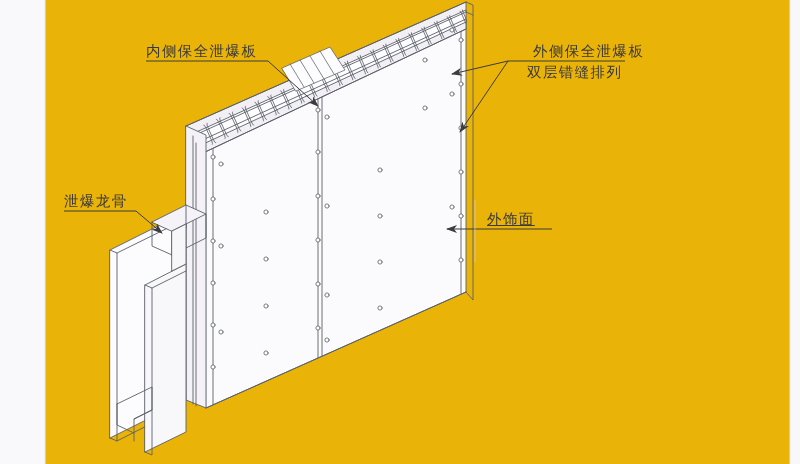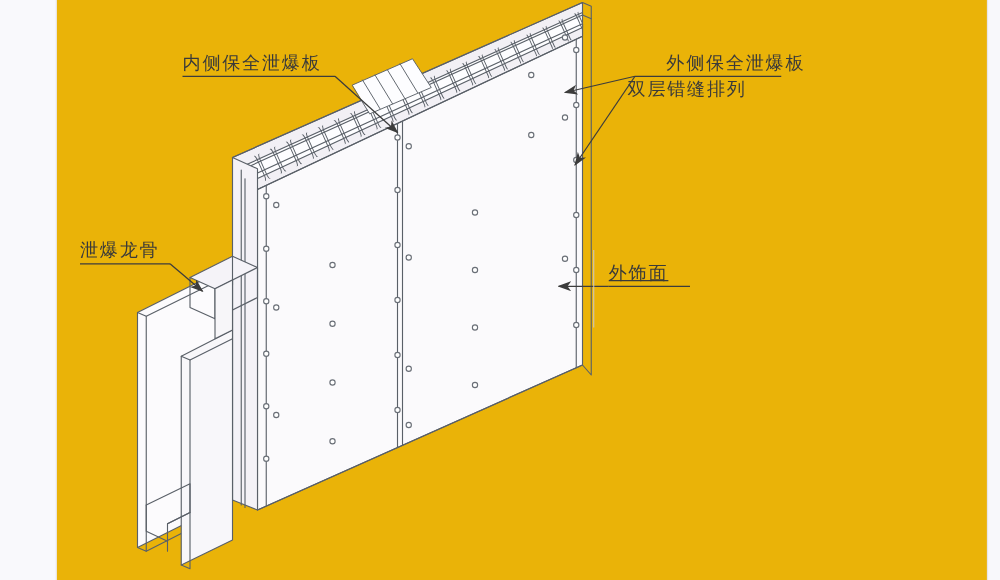--- a/index.html
+++ b/index.html
@@ -31,21 +31,21 @@
     position: absolute;
     font-family: "DejaVu Sans", "Liberation Sans", sans-serif;
     font-size: 14.5px;
     letter-spacing: 1.4px;
     color: #3a3a3a;
     white-space: nowrap;
     line-height: 1.45;
   }
   #label-inner-panel  { left: 146px; top: 41px; }
   #label-outer-panel  { left: 508px; top: 41px; margin-left: 25px; }
-  #label-outer-panel2 { left: 502px; top: 62px; }
+  #label-outer-panel2 { left: 527px; top: 62px; }
   #label-keel         { left: 64px;  top: 191px; text-align: center; }
   #label-facade       { left: 487px; top: 209px; text-decoration: underline; }
 </style>
 </head>
 <body>
 
 <div id="canvas">
 
   <svg id="drawing" viewBox="0 0 800 464">
     <defs>

